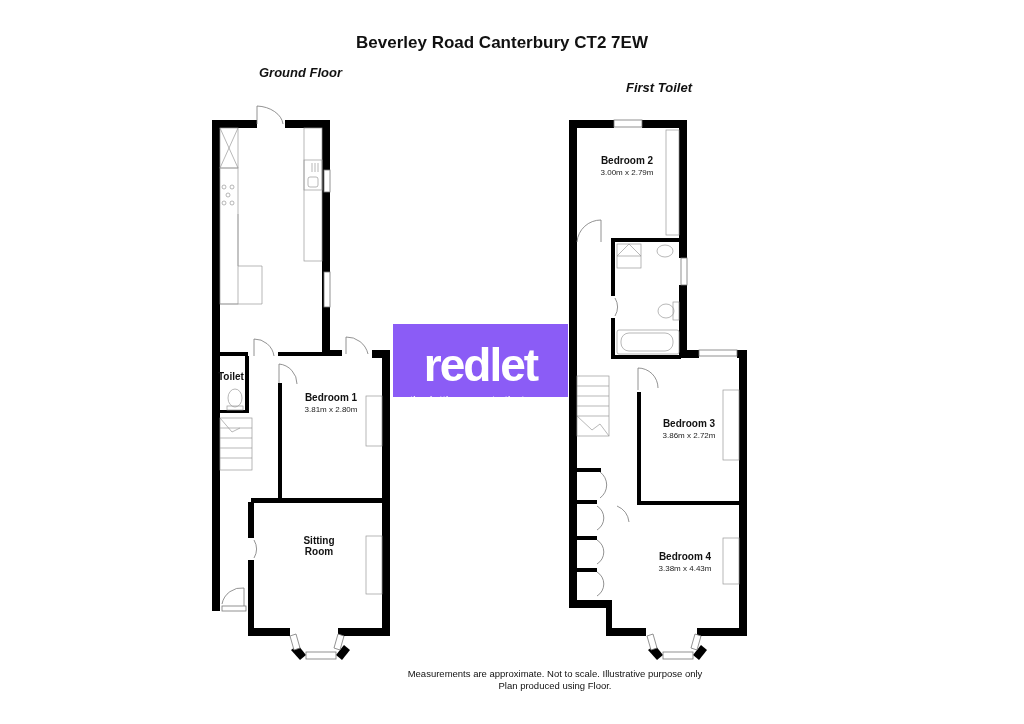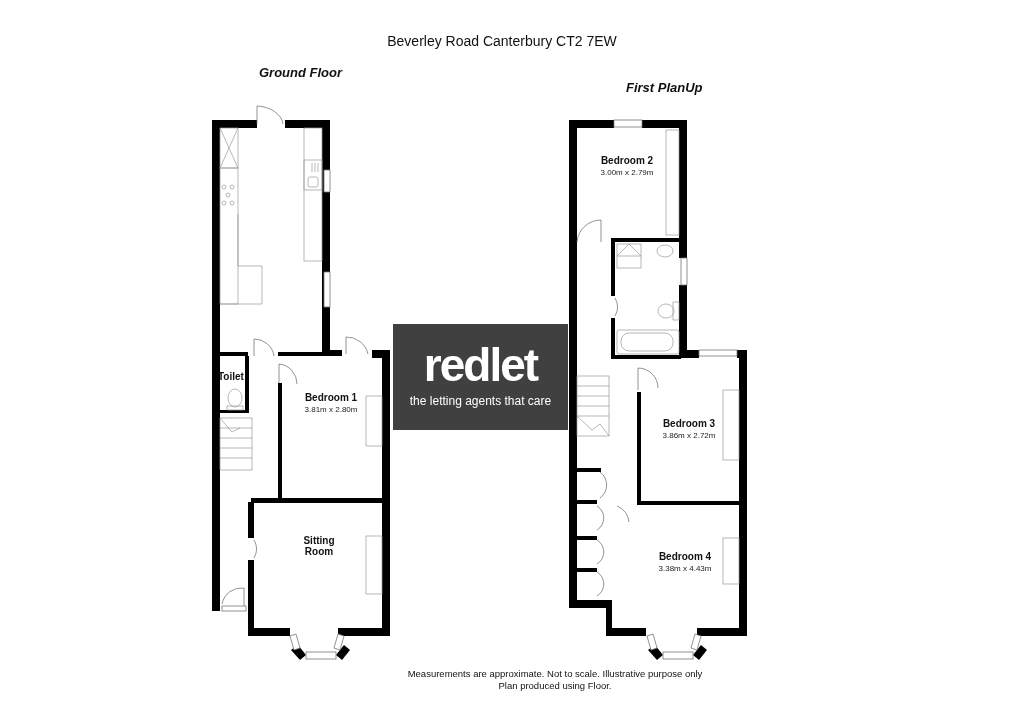--- a/index.html
+++ b/index.html
@@ -1,32 +1,32 @@
 <!DOCTYPE html>
 <html><head>
 <meta charset="utf-8">
 <style>
   html, body { margin:0; padding:0; background:#ffffff; }
   body { width:1024px; height:724px; position:relative; overflow:hidden; font-family:"Liberation Sans", sans-serif; color:#111; }
-  .title { position:absolute; left:0; width:1004px; top:33px; text-align:center; font-weight:normal; font-size:14px; }
+  .title { position:absolute; left:0; width:1004px; top:33px; text-align:center; font-weight:bold; font-size:17px; }
   .floor-label { position:absolute; font-weight:bold; font-size:13px;font-style:italic; }
   .plan { position:absolute; left:0; top:0; }
   .room-label { font-family:"Liberation Sans", sans-serif; font-weight:bold; font-size:10px; fill:#111; }
   .room-dims { font-family:"Liberation Sans", sans-serif; font-size:8px; fill:#222; }
-  .watermark { position:absolute; left:393px; top:324px; width:175px; height:106px; background:#404040; }
+  .watermark { position:absolute; left:393px; top:324px; width:175px; height:73px; background:#8b5cf6; }
   .wm-logo { position:absolute; left:0; width:175px; top:18px; text-align:center; font-size:46px; font-weight:bold; color:#ffffff; letter-spacing:-2px; line-height:46px; }
   .wm-tag { position:absolute; left:0; width:175px; top:70px; text-align:center; font-size:12px; color:#ffffff; }
   .footer { position:absolute; left:0; width:1024px; top:668px; text-align:center; font-size:9.5px; line-height:12px; color:#111;margin-left:43px; }
 </style>
 </head>
 <body>
 
 <div class="title">Beverley Road Canterbury CT2 7EW</div>
 <div class="floor-label" style="left:259px; top:65px;">Ground Floor</div>
-<div class="floor-label" style="left:626px; top:80px;">First PlanUp</div>
+<div class="floor-label" style="left:626px; top:80px;">First Toilet</div>
 
 <div class="watermark">
   <div class="wm-logo">redlet</div>
   <div class="wm-tag">the letting agents that care</div>
 </div>
 
 <svg class="plan" width="1024" height="724" viewBox="0 0 1024 724">
 
   <g>
 

